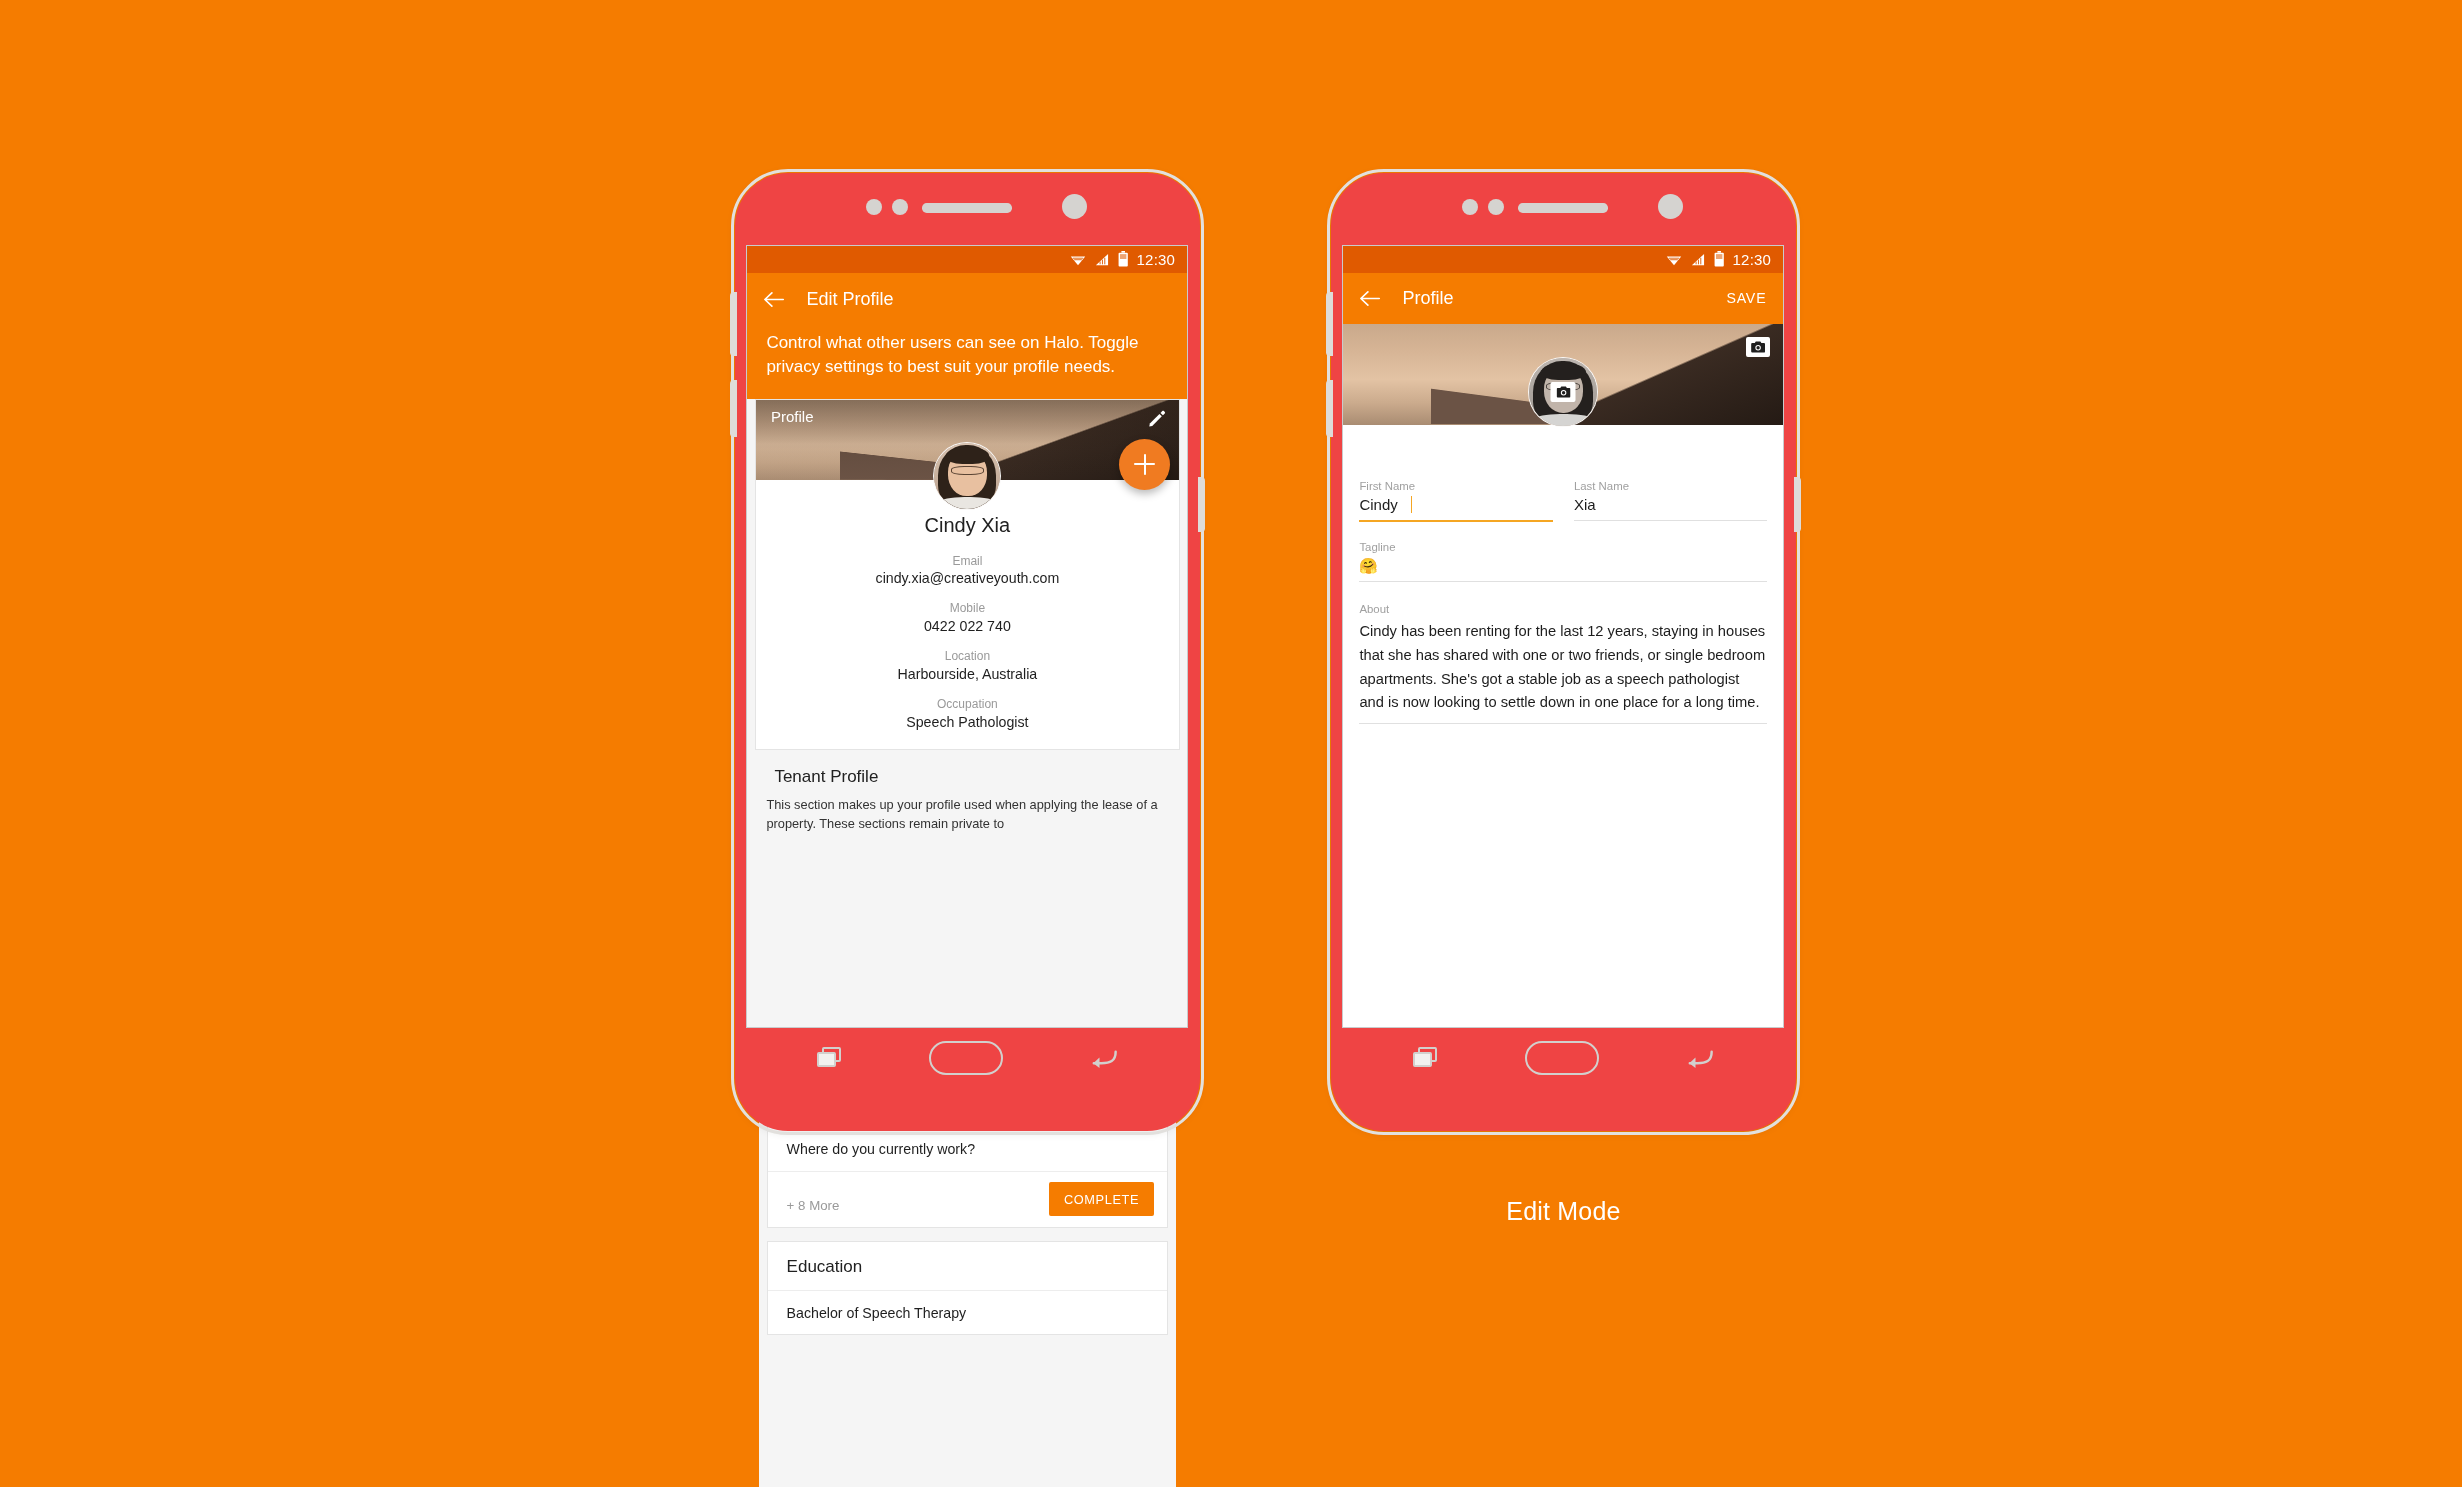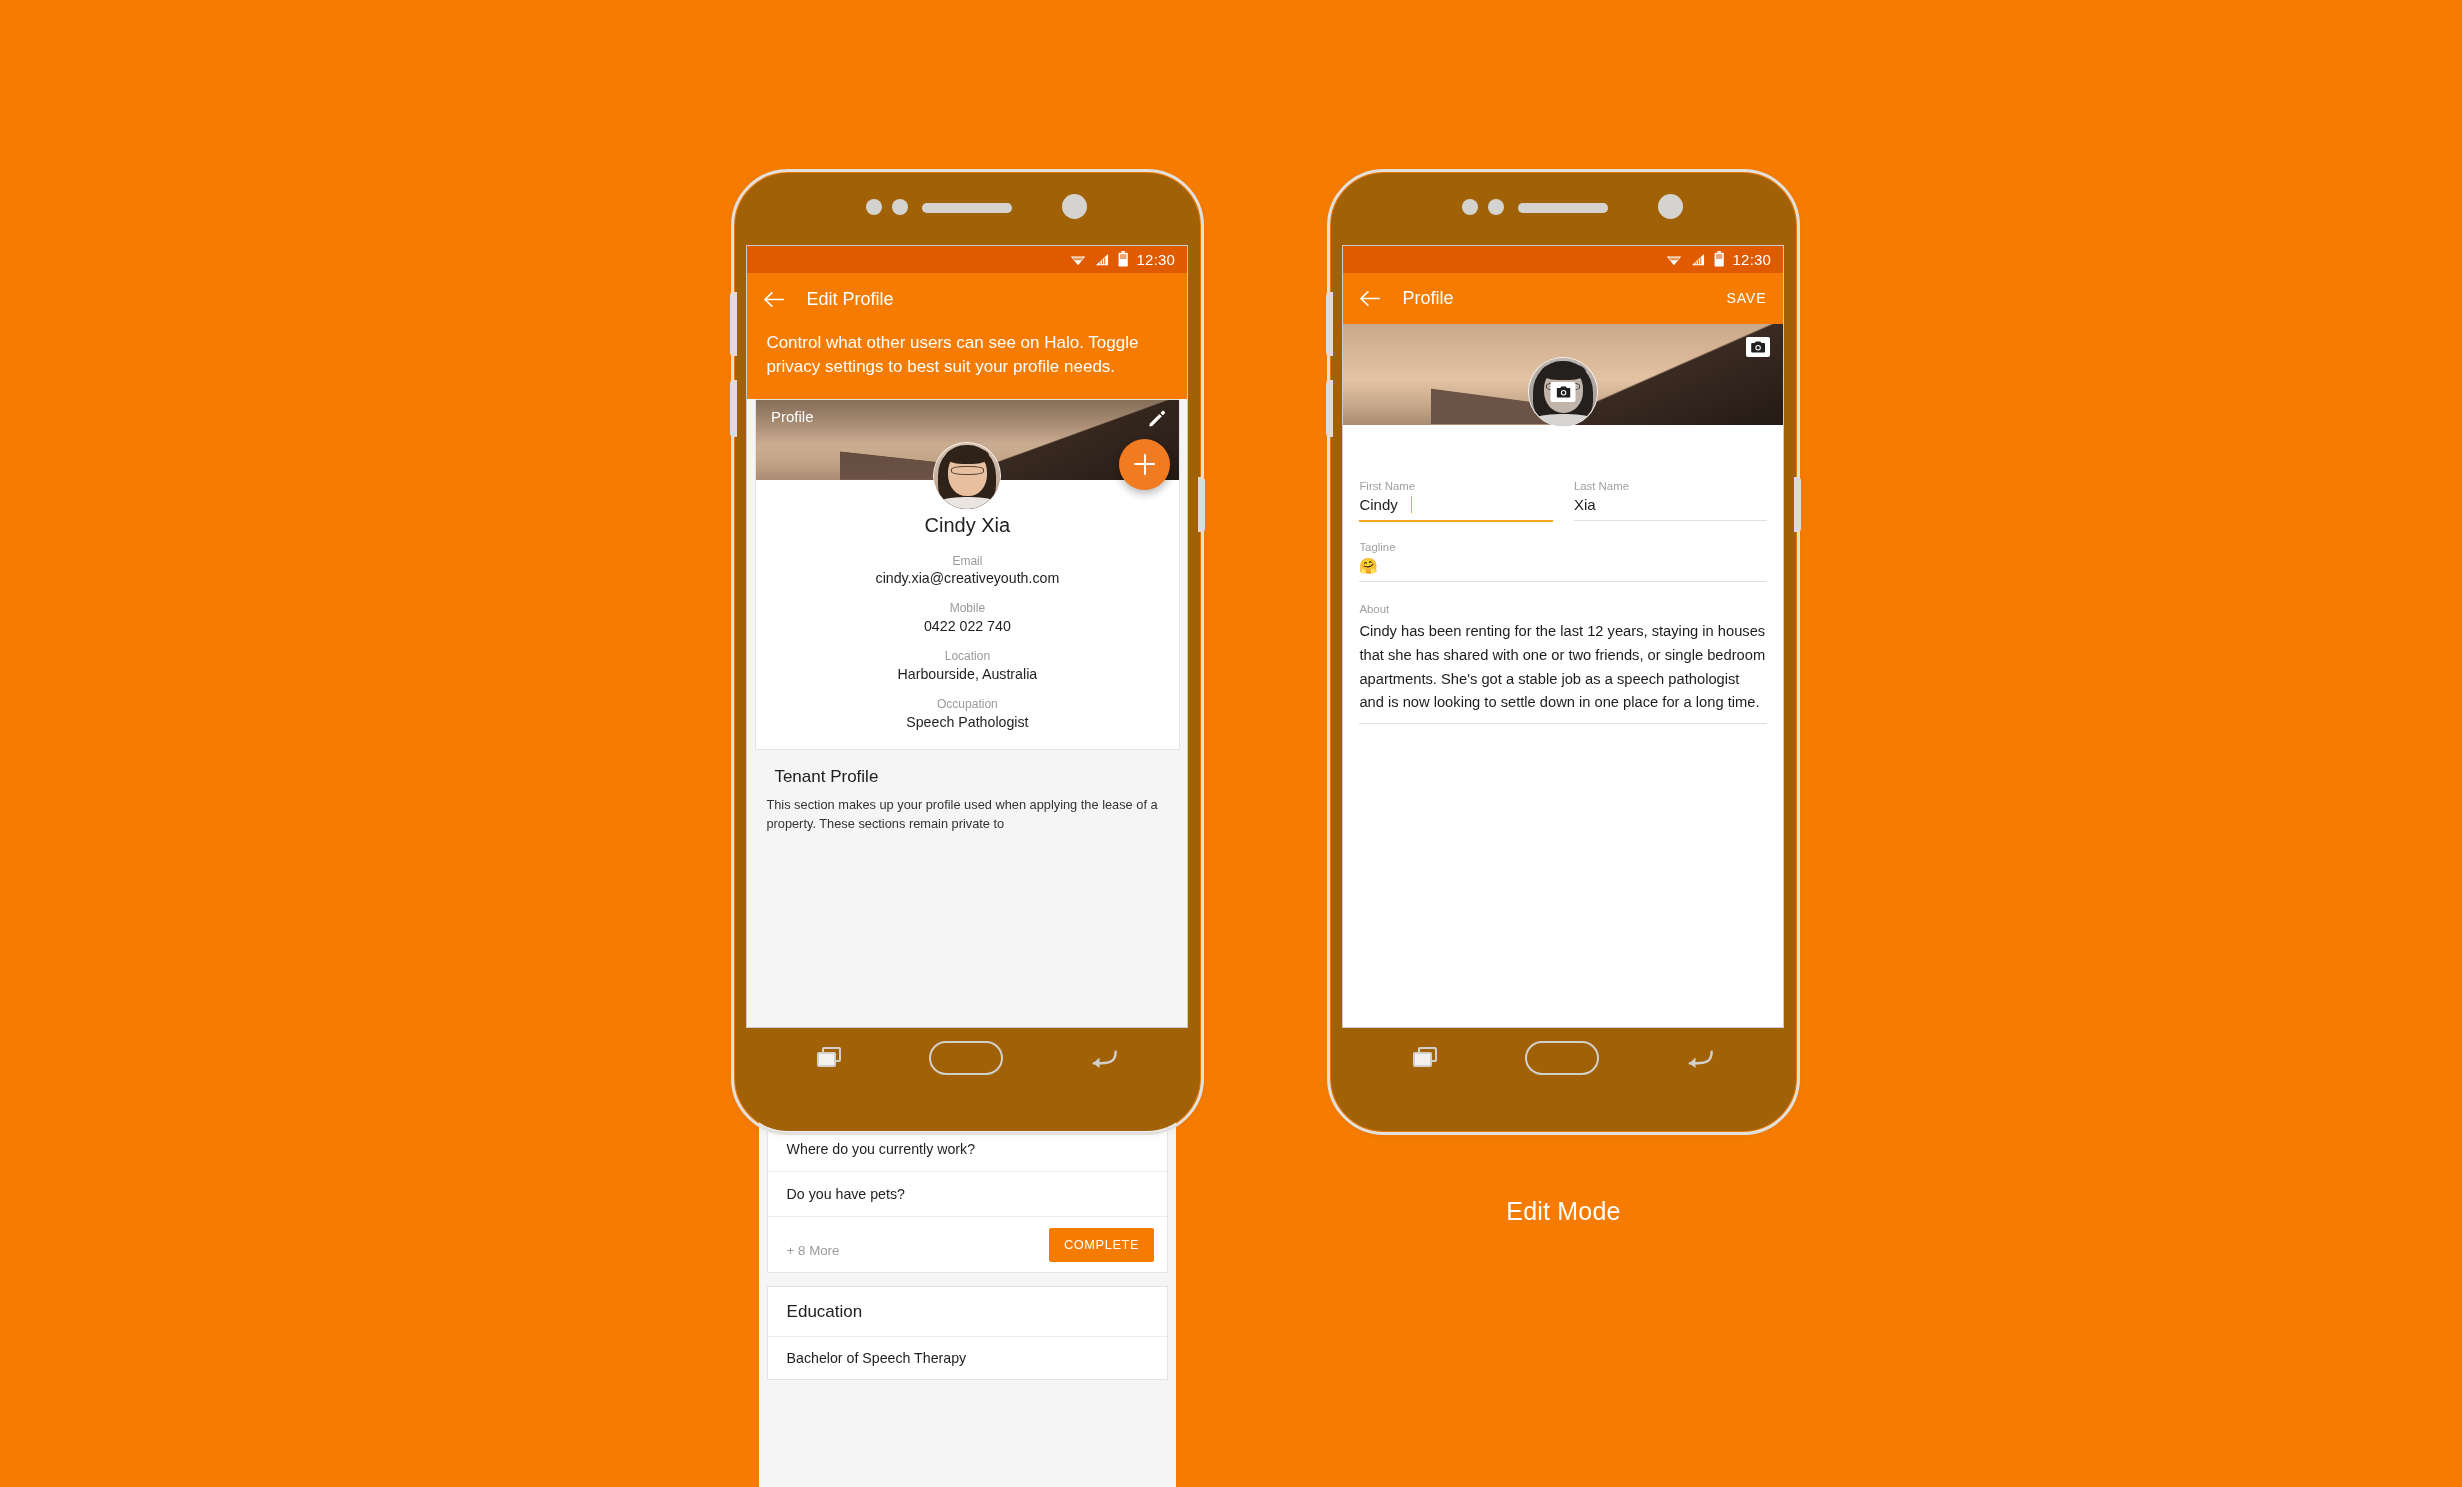--- a/index.html
+++ b/index.html
@@ -8,21 +8,21 @@
   body {
     background: #F57C00;
     font-family: "Liberation Sans", sans-serif;
     position: relative;
     -webkit-font-smoothing: antialiased;
   }
 
   
   .phone {
     position: absolute;
-    background: #a16207;
+    background: #ef4444;
     border-radius: 53px;
     box-shadow: 0 1.9px 9.5px rgba(0,0,0,.10);
   }
   .phone::before {  
     content: "";
     position: absolute;
     inset: -3.8px;
     border-radius: 57px;
     border: 3.8px solid #E2E0DD;
     pointer-events: none;
@@ -261,21 +261,20 @@
     letter-spacing: 0.2px;
   }
 </style>
 </head>
 <body>
 
 <div class="overflow-page" style="left:759px; top:1053px; width:417px; height:434px;">
   <div class="q-card" style="margin-top:0;">
     <div class="q-intro">Quickly answer these questions to get your profile ready for your next application.</div>
     <div class="q-row">Where do you currently work?</div>
-    <div class="q-row">Do you have pets?</div>
     <div class="q-foot">
       <span class="q-more">+ 8 More</span>
       <button class="btn-complete">COMPLETE</button>
     </div>
   </div>
   <div class="edu-card">
     <div class="edu-title">Education</div>
     <div class="edu-row">Bachelor of Speech Therapy</div>
   </div>
 </div>

